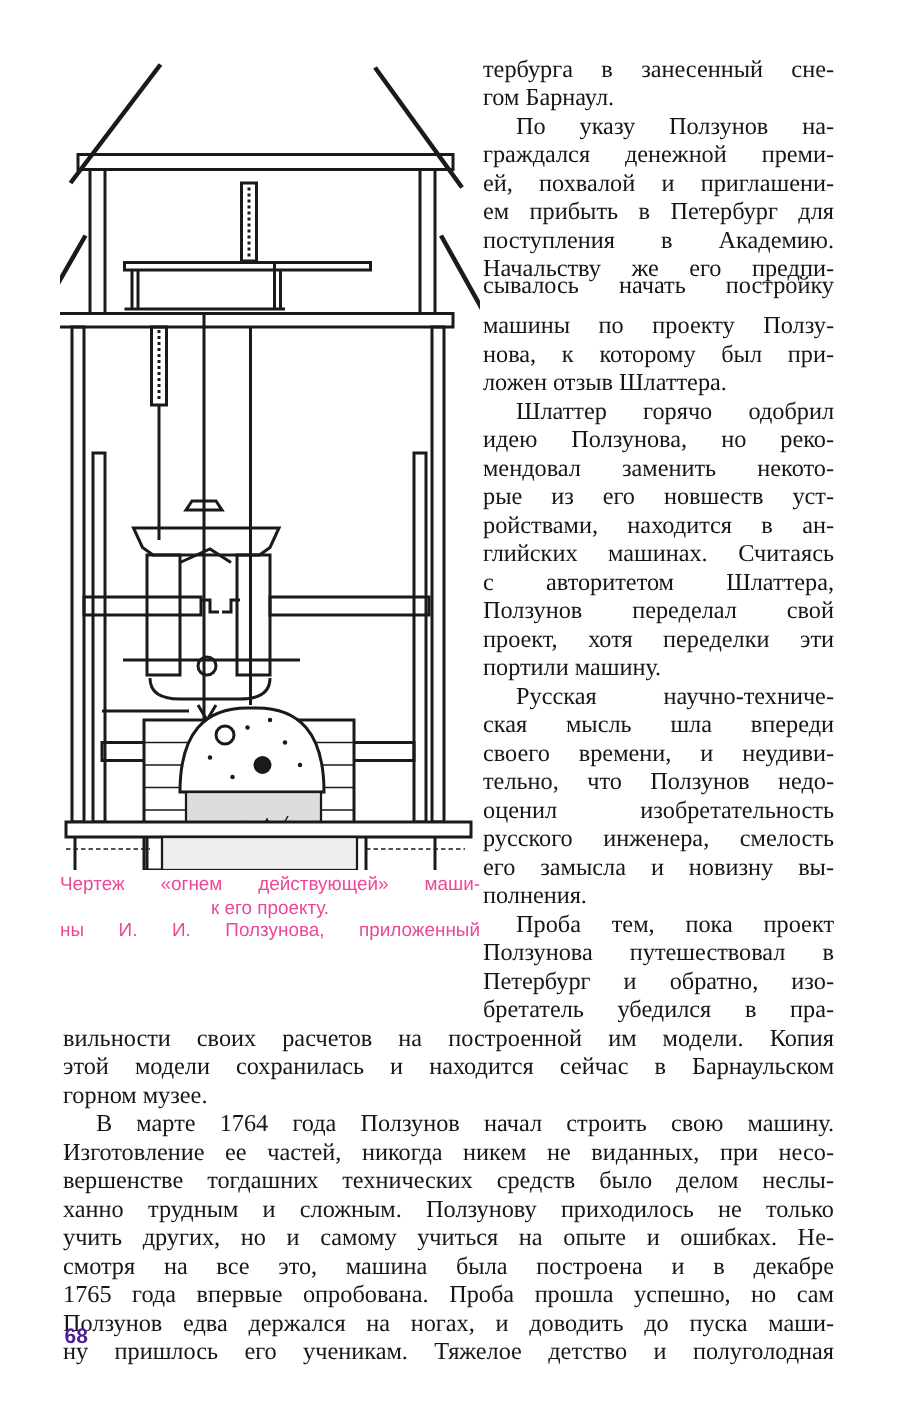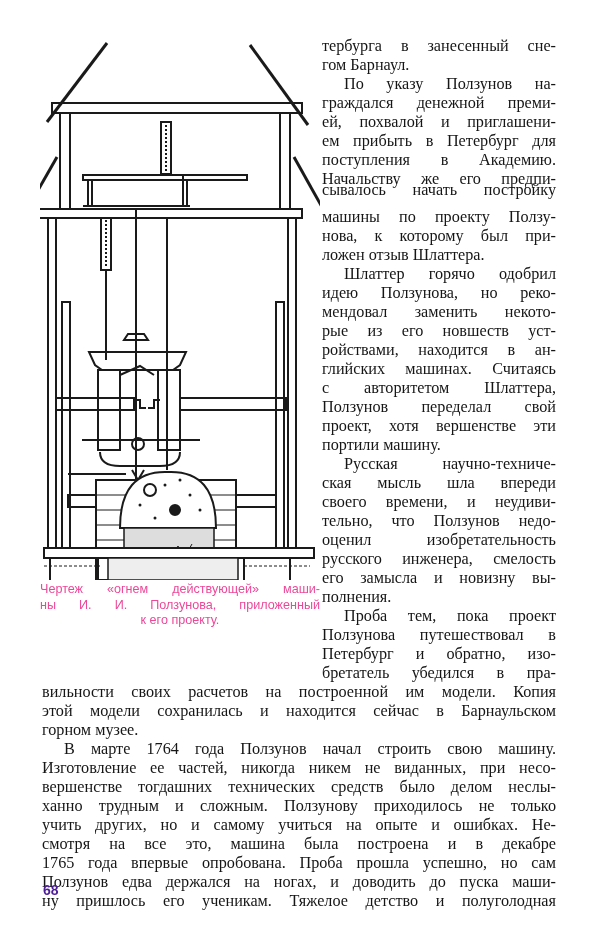--- a/index.html
+++ b/index.html
@@ -123,22 +123,22 @@
         <line x1="10" y1="518" x2="10" y2="540"></line>
         <line x1="58" y1="518" x2="58" y2="540"></line>
         <line x1="204" y1="518" x2="204" y2="540"></line>
         <line x1="250" y1="518" x2="250" y2="540"></line>
       </g>
     </svg>
   </div>
 
   <div class="caption">
     <span class="cl">Чертеж «огнем действующей» маши-</span>
+    <span class="cl last">к его проекту.</span>
     <span class="cl">ны И. И. Ползунова, приложенный</span>
-    <span class="cl last">к его проекту.</span>
   </div>
 
   <div class="col" style="top:37px;">
     <div class="line" style="top:0px">тербурга в занесенный сне-</div>
     <div class="line last" style="top:19px">гом Барнаул.</div>
     <div class="line indent" style="top:38px">По указу Ползунов на-</div>
     <div class="line" style="top:57px">граждался денежной преми-</div>
     <div class="line" style="top:76px">ей, похвалой и приглашени-</div>
     <div class="line" style="top:95px">ем прибыть в Петербург для</div>
     <div class="line" style="top:114px">поступления в Академию.</div>
@@ -148,21 +148,21 @@
     <div class="line" style="top:190px">нова, к которому был при-</div>
     <div class="line last" style="top:209px">ложен отзыв Шлаттера.</div>
     <div class="line indent" style="top:228px">Шлаттер горячо одобрил</div>
     <div class="line" style="top:247px">идею Ползунова, но реко-</div>
     <div class="line" style="top:266px">мендовал заменить некото-</div>
     <div class="line" style="top:285px">рые из его новшеств уст-</div>
     <div class="line" style="top:304px">ройствами, находится в ан-</div>
     <div class="line" style="top:323px">глийских машинах. Считаясь</div>
     <div class="line" style="top:342px">с авторитетом Шлаттера,</div>
     <div class="line" style="top:361px">Ползунов переделал свой</div>
-    <div class="line" style="top:380px">проект, хотя вершенстве эти</div>
+    <div class="line" style="top:380px">проект, хотя переделки эти</div>
     <div class="line last" style="top:399px">портили машину.</div>
     <div class="line indent" style="top:418px">Русская научно-техниче-</div>
     <div class="line" style="top:437px">ская мысль шла впереди</div>
     <div class="line" style="top:456px">своего времени, и неудиви-</div>
     <div class="line" style="top:475px">тельно, что Ползунов недо-</div>
     <div class="line" style="top:494px">оценил изобретательность</div>
     <div class="line" style="top:513px">русского инженера, смелость</div>
     <div class="line" style="top:532px">его замысла и новизну вы-</div>
     <div class="line last" style="top:551px">полнения.</div>
     <div class="line indent" style="top:570px">Проба тем, пока проект</div>

